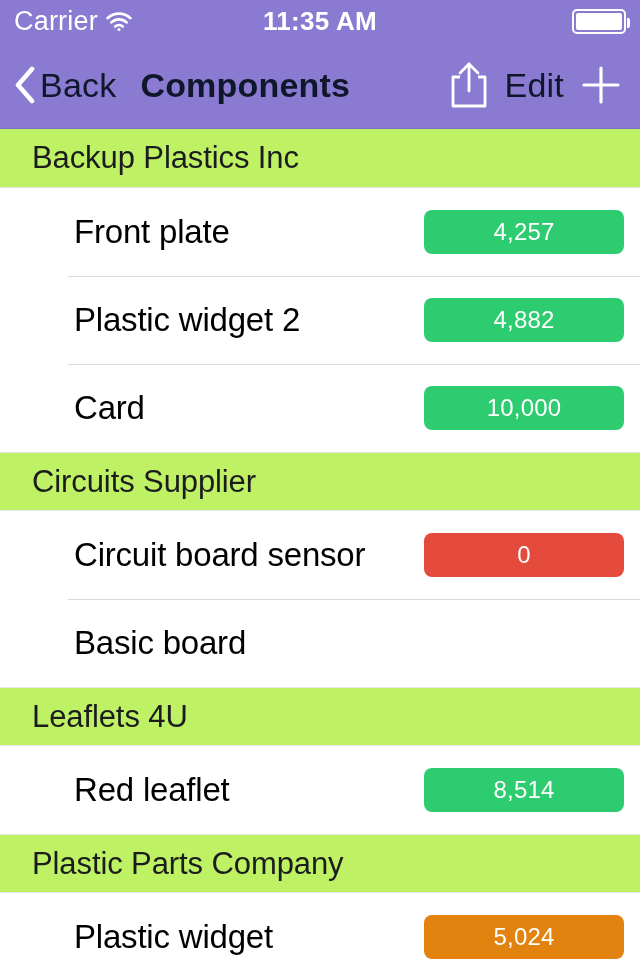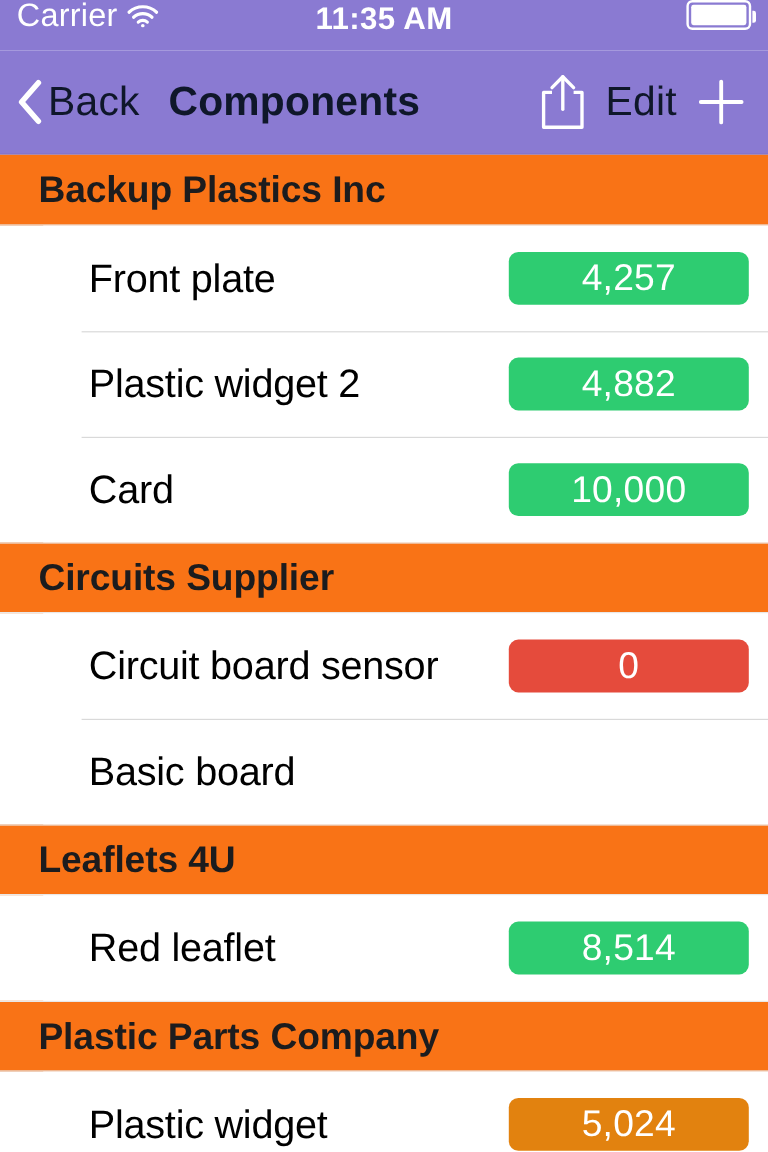--- a/index.html
+++ b/index.html
@@ -8,21 +8,21 @@
     overflow:hidden;
     background:#ffffff;
     font-family:"Liberation Sans", sans-serif;
     -webkit-font-smoothing:antialiased;
   }
   #app { width:640px; height:960px; position:relative; background:#ffffff; }
 
   
   .statusbar {
     height:42px; background:#8a7ad2; color:#ffffff;
-    display:flex; align-items:flex-start; position:relative;
+    display:flex; align-items:center; position:relative;
     padding:0 14px;
   }
   .sb-left { display:flex; align-items:center; gap:8px; }
   .sb-carrier { font-size:27px; letter-spacing:.2px; line-height:1; }
   .wifi-icon { width:26px; height:19px; display:block; }
   .sb-time {
     position:absolute; left:0; right:0; text-align:center;
     font-size:26px; font-weight:bold; letter-spacing:.3px;
     pointer-events:none;
   }
@@ -54,24 +54,24 @@
     margin-left:24px; letter-spacing:.2px; white-space:nowrap;
   }
   .nav-right { margin-left:auto; display:flex; align-items:center; gap:16px;justify-content:flex-end; }
   .share-icon { width:40px; height:48px; display:block; cursor:pointer; }
   .nav-edit { font-size:34px; line-height:1; cursor:pointer; letter-spacing:.2px; }
   .plus-icon { width:42px; height:42px; display:block; cursor:pointer; }
 
   
   .list { width:640px; background:#ffffff; }
   .section-header {
-    background:#f97316; height:59px;
+    background:#bef264; height:59px;
     display:flex; align-items:center;
     padding-left:32px;
-    font-size:31px; font-weight:bold; color:#1c1c1e;
+    font-size:31px; font-weight:normal; color:#1c1c1e;
     letter-spacing:-.1px;
     border-top:1px solid #e8e8e8;
     border-bottom:1px solid #e8e8e8;
   }
   .section-header:first-child { border-top:none; }
 
   .row {
     height:88px; background:#ffffff;
     display:flex; align-items:center;
     padding:0 16px 0 38px;
@@ -83,21 +83,21 @@
     height:1px; background:#d9d9d9;
   }
   .row-title {
     font-size:33px; color:#000000; letter-spacing:-.2px;
     white-space:nowrap; overflow:hidden; text-overflow:ellipsis;
   }
   .badge {
     margin-left:auto;
     width:200px; height:44px; border-radius:8px;
     display:flex; align-items:center; justify-content:center;
-    color:#ffffff; font-size:31px; letter-spacing:.2px;
+    color:#ffffff; font-size:24px; letter-spacing:.2px;
     flex-shrink:0;
   }
   .badge.green  { background:#2ecc71; }
   .badge.red    { background:#e54b3c; }
   .badge.orange { background:#e2820f; }
 </style>
 </head>
 <body>
 
 <div id="app">

